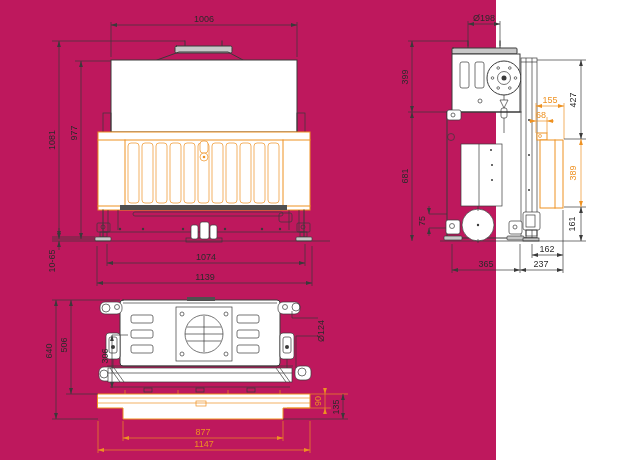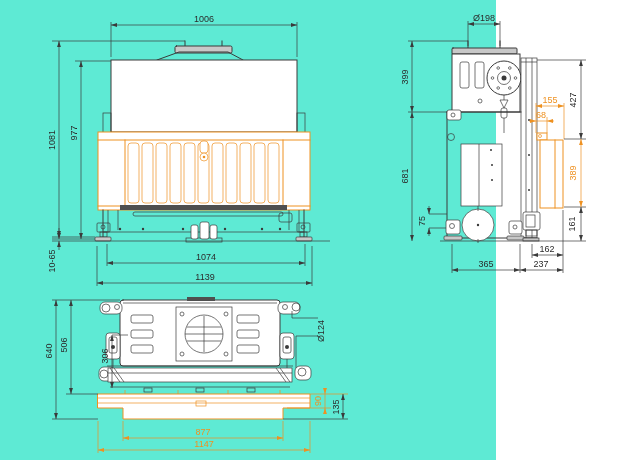--- a/index.html
+++ b/index.html
@@ -1,16 +1,16 @@
 <!DOCTYPE html>
 <html><head>
 <meta charset="utf-8">
 <style>
   html,body{margin:0;padding:0;background:#ffffff;}
-  .stage{width:496px;height:460px;background:#5eead4;position:relative;font-family:"Liberation Sans",sans-serif;}
+  .stage{width:496px;height:460px;background:#be185d;position:relative;font-family:"Liberation Sans",sans-serif;}
   svg{display:block;}
   .ln{stroke:#3a3a3a;stroke-width:1;fill:none;stroke-linecap:square;}
   .lnt{stroke:#3a3a3a;stroke-width:.7;fill:none;}
   .oln{stroke:#ee9121;stroke-width:1;fill:none;stroke-linecap:square;}
   .olnt{stroke:#ee9121;stroke-width:.7;fill:none;}
   .wfill{fill:#ffffff;}
   .gfill{fill:#c8c8c8;}
   .dkfill{fill:#4f4f4f;stroke:none;}
   .dot{fill:#3a3a3a;stroke:none;}
   .odot{fill:#ee9121;stroke:none;}

